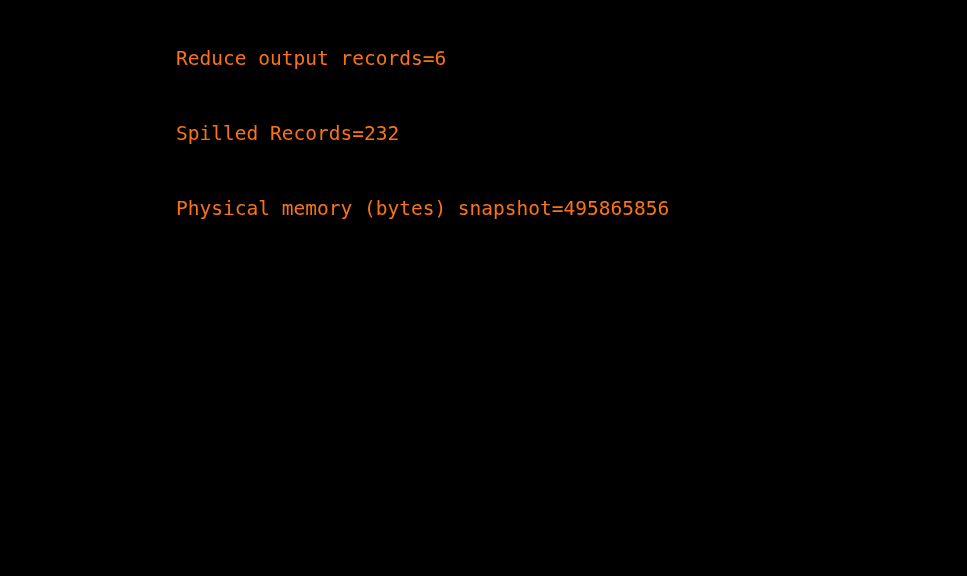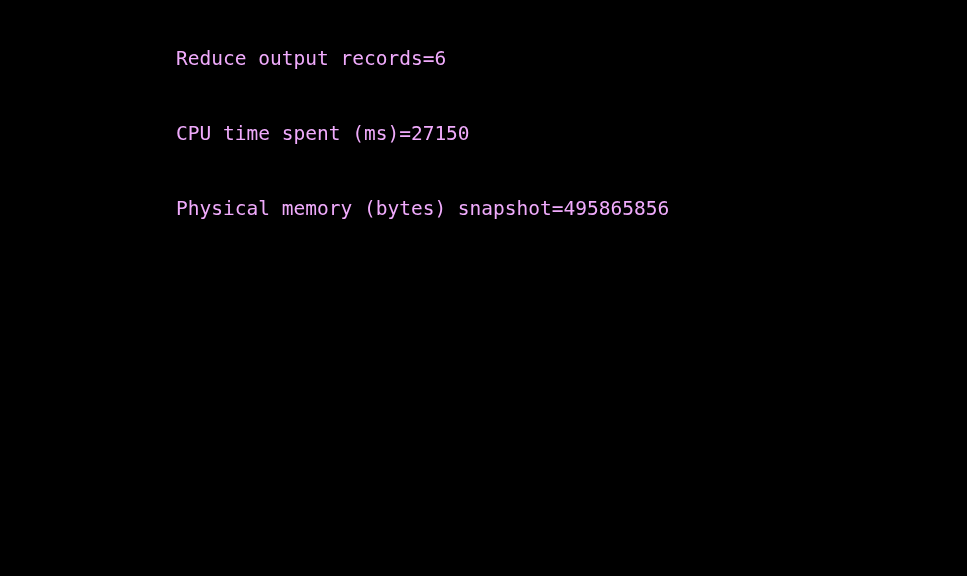--- a/index.html
+++ b/index.html
@@ -37,24 +37,24 @@
   .row {
     display: block;
     height: 25px;
     white-space: pre;
     letter-spacing: 0px;
   }
 </style>
 </head>
 <body>
 
-<div id="terminal" style="background: rgb(0, 0, 0); color: #f0abfc;">
+<div id="terminal" style="background: rgb(0, 0, 0); color: #f97316;">
   <div id="screen">
     <span class="row">               Reduce output records=6</span>
-    <span class="row">               CPU time spent (ms)=27150</span>
+    <span class="row">               Spilled Records=232</span>
     <span class="row">               Physical memory (bytes) snapshot=495865856</span>
     
     
     
     
     
     
     
     
     

